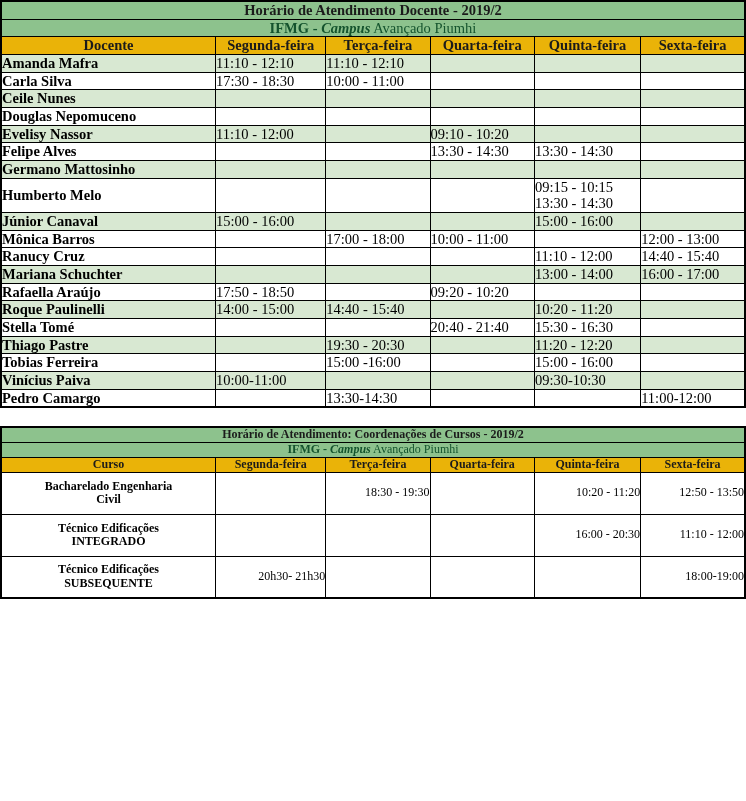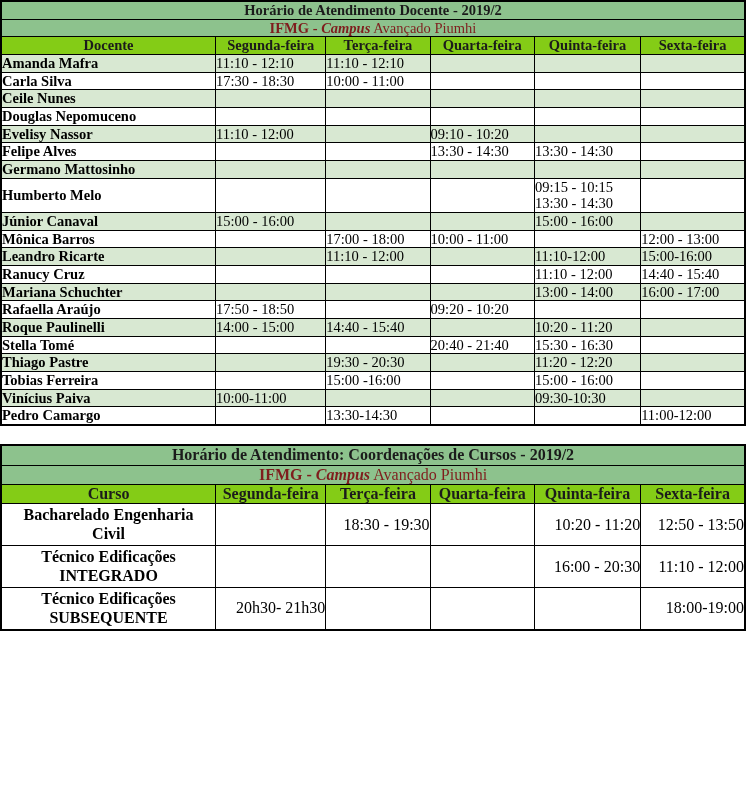--- a/index.html
+++ b/index.html
@@ -37,26 +37,26 @@
     font-weight: bold;
     font-size: 17px;
     padding: 4px 0 5px 0;
     color: #1b1b1b;
   }
   .subtitle-row td {
     background: #8DC28D;
     text-align: center;
     font-size: 14.5px;
     padding: 3px 0 4px 0;
-    color: #7f1d1d;
+    color: #14532d;
   }
   .subtitle-row .bold { font-weight: bold; }
   .subtitle-row .ital { font-style: italic; font-weight: bold; }
   .head-row th {
-    background: #84cc16;
+    background: #eab308;
     font-weight: bold;
     text-align: center;
     font-size: 14.5px;
     padding: 4px 0 5px 0;
     color: #1b1b1b;
   }
   .name-cell {
     font-weight: bold;
     padding: 4px 0 4px 6px;
     text-align: left;
@@ -67,21 +67,21 @@
     text-align: left;
   }
   .row-green .name-cell, .row-green .time-cell { background: #D8E8D2; margin-top: 12px; }
   .row-white .name-cell, .row-white .time-cell { background: #ffffff; }
   .multi { line-height: 1.45; }
   .gap {
     height: 18px;
     background: #ffffff;
   }
   
-  table.sched2 td, table.sched2 th { font-size: 16px; }
+  table.sched2 td, table.sched2 th { font-size: 12px; }
   .course-cell {
     font-weight: bold;
     text-align: center;
     padding: 5px 4px;
     line-height: 1.3;
   }
   .c-time {
     text-align: right;
     padding: 5px 0 5px 5px;
   }
@@ -191,28 +191,20 @@
           <td class="time-cell"></td>
         </tr>
         <tr class="row-white">
           <td class="name-cell">Mônica Barros</td>
           <td class="time-cell"></td>
           <td class="time-cell">17:00 - 18:00</td>
           <td class="time-cell">10:00 - 11:00</td>
           <td class="time-cell"></td>
           <td class="time-cell">12:00 - 13:00</td>
         </tr>
-        <tr class="row-green">
-          <td class="name-cell">Leandro Ricarte</td>
-          <td class="time-cell"></td>
-          <td class="time-cell">11:10 - 12:00</td>
-          <td class="time-cell"></td>
-          <td class="time-cell">11:10-12:00</td>
-          <td class="time-cell">15:00-16:00</td>
-        </tr>
         <tr class="row-white">
           <td class="name-cell">Ranucy Cruz</td>
           <td class="time-cell"></td>
           <td class="time-cell"></td>
           <td class="time-cell"></td>
           <td class="time-cell">11:10 - 12:00</td>
           <td class="time-cell">14:40 - 15:40</td>
         </tr>
         <tr class="row-green">
           <td class="name-cell">Mariana Schuchter</td>

